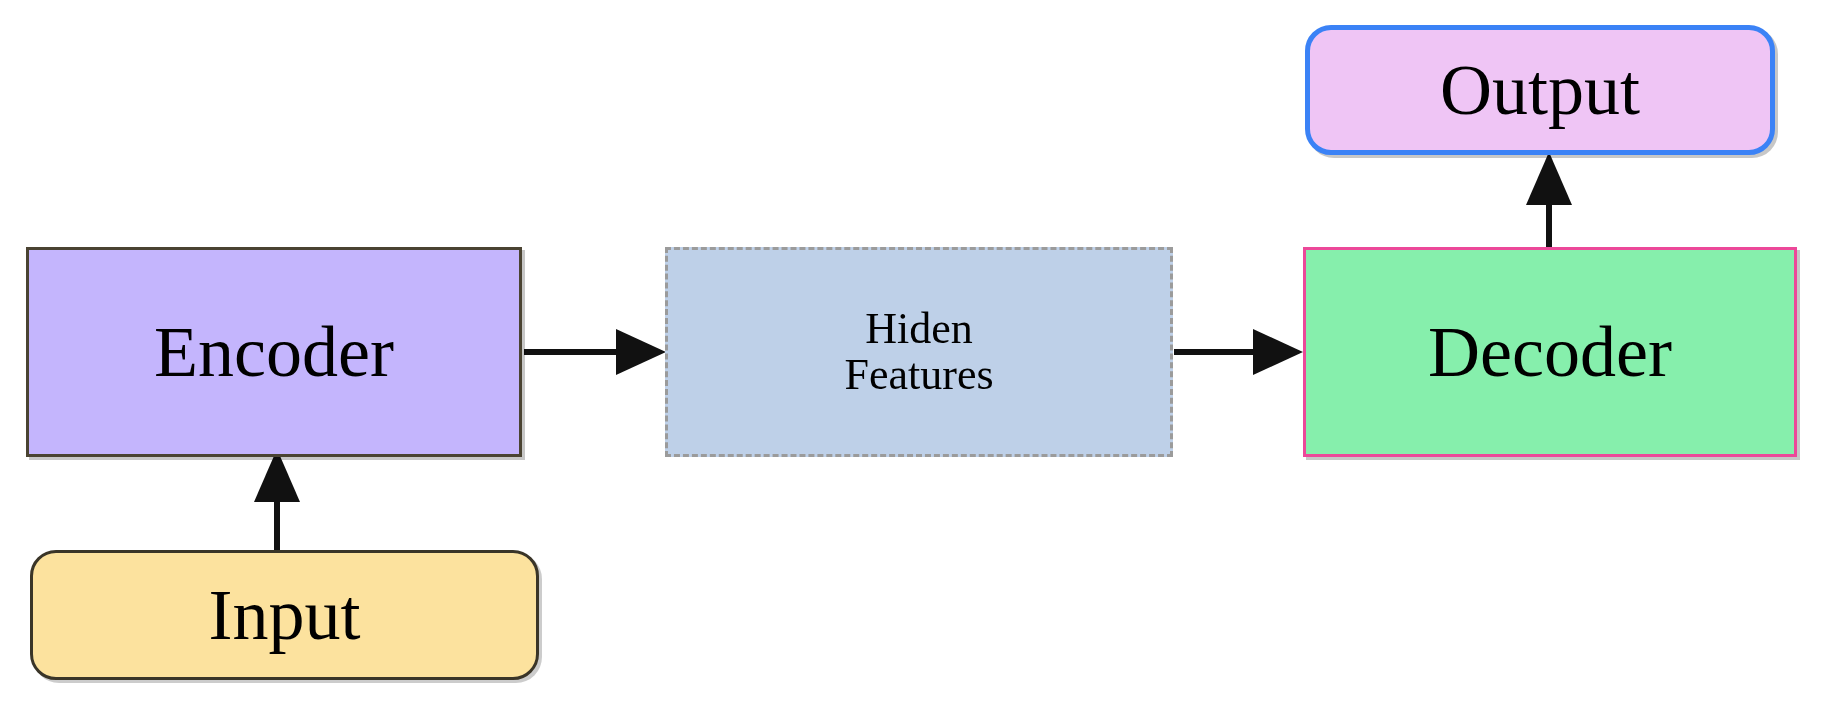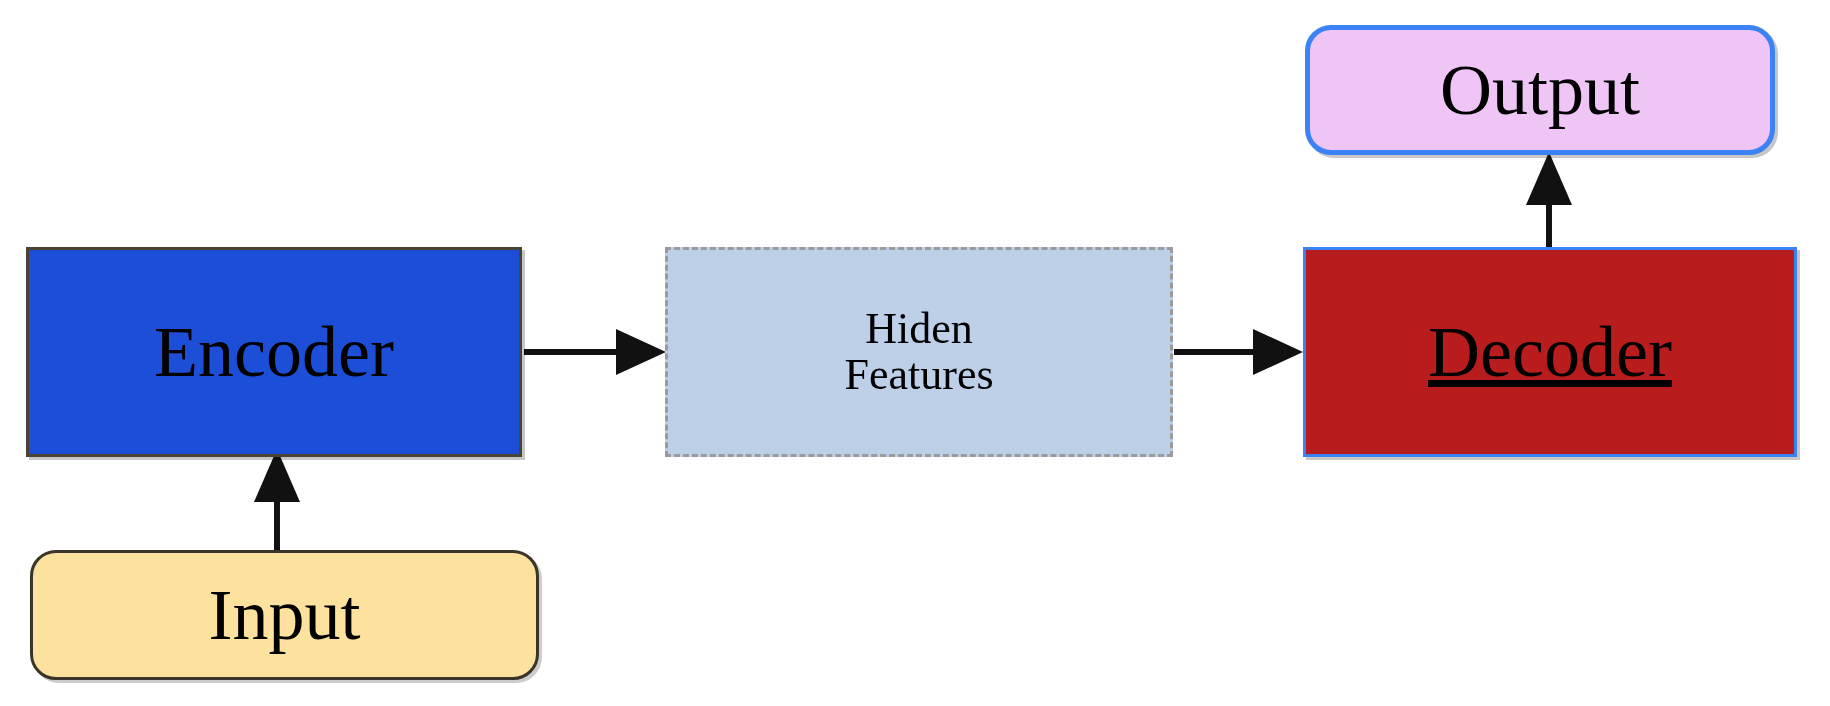--- a/index.html
+++ b/index.html
@@ -28,21 +28,21 @@
     justify-content: center;
     text-align: center;
     color: #000000;
     line-height: 1.04;
     white-space: pre-line;
     user-select: none;
   }
 
   
   .node--rect-yellow {
-    background: #1d4ed8;
+    background: #c4b5fd;
     border: 3px solid #4a4332;
     box-shadow: 3px 3px 0 0 rgba(0,0,0,0.22);
     justify-content: center;
   }
 
   
   .node--round-yellow {
     background: #fce29e;
     border: 3px solid #3a3528;
     border-radius: 26px;
@@ -50,24 +50,23 @@
   }
 
   
   .node--dashed-blue {
     background: #bed0e8;
     border: 3px dashed #9b9b9b;
   }
 
   
   .node--rect-pink {
-    background: #b91c1c;
-    border: 3px solid #3b82f6;
+    background: #86efac;
+    border: 3px solid #ec4899;
     box-shadow: 3px 3px 0 0 rgba(0,0,0,0.22);
-    text-decoration: underline;
   }
 
   
   .node--round-pink {
     background: #efc5f5;
     border: 5px solid #3b82f6;
     border-radius: 26px;
     box-shadow: 3px 3px 0 0 rgba(0,0,0,0.22);
   }
 

